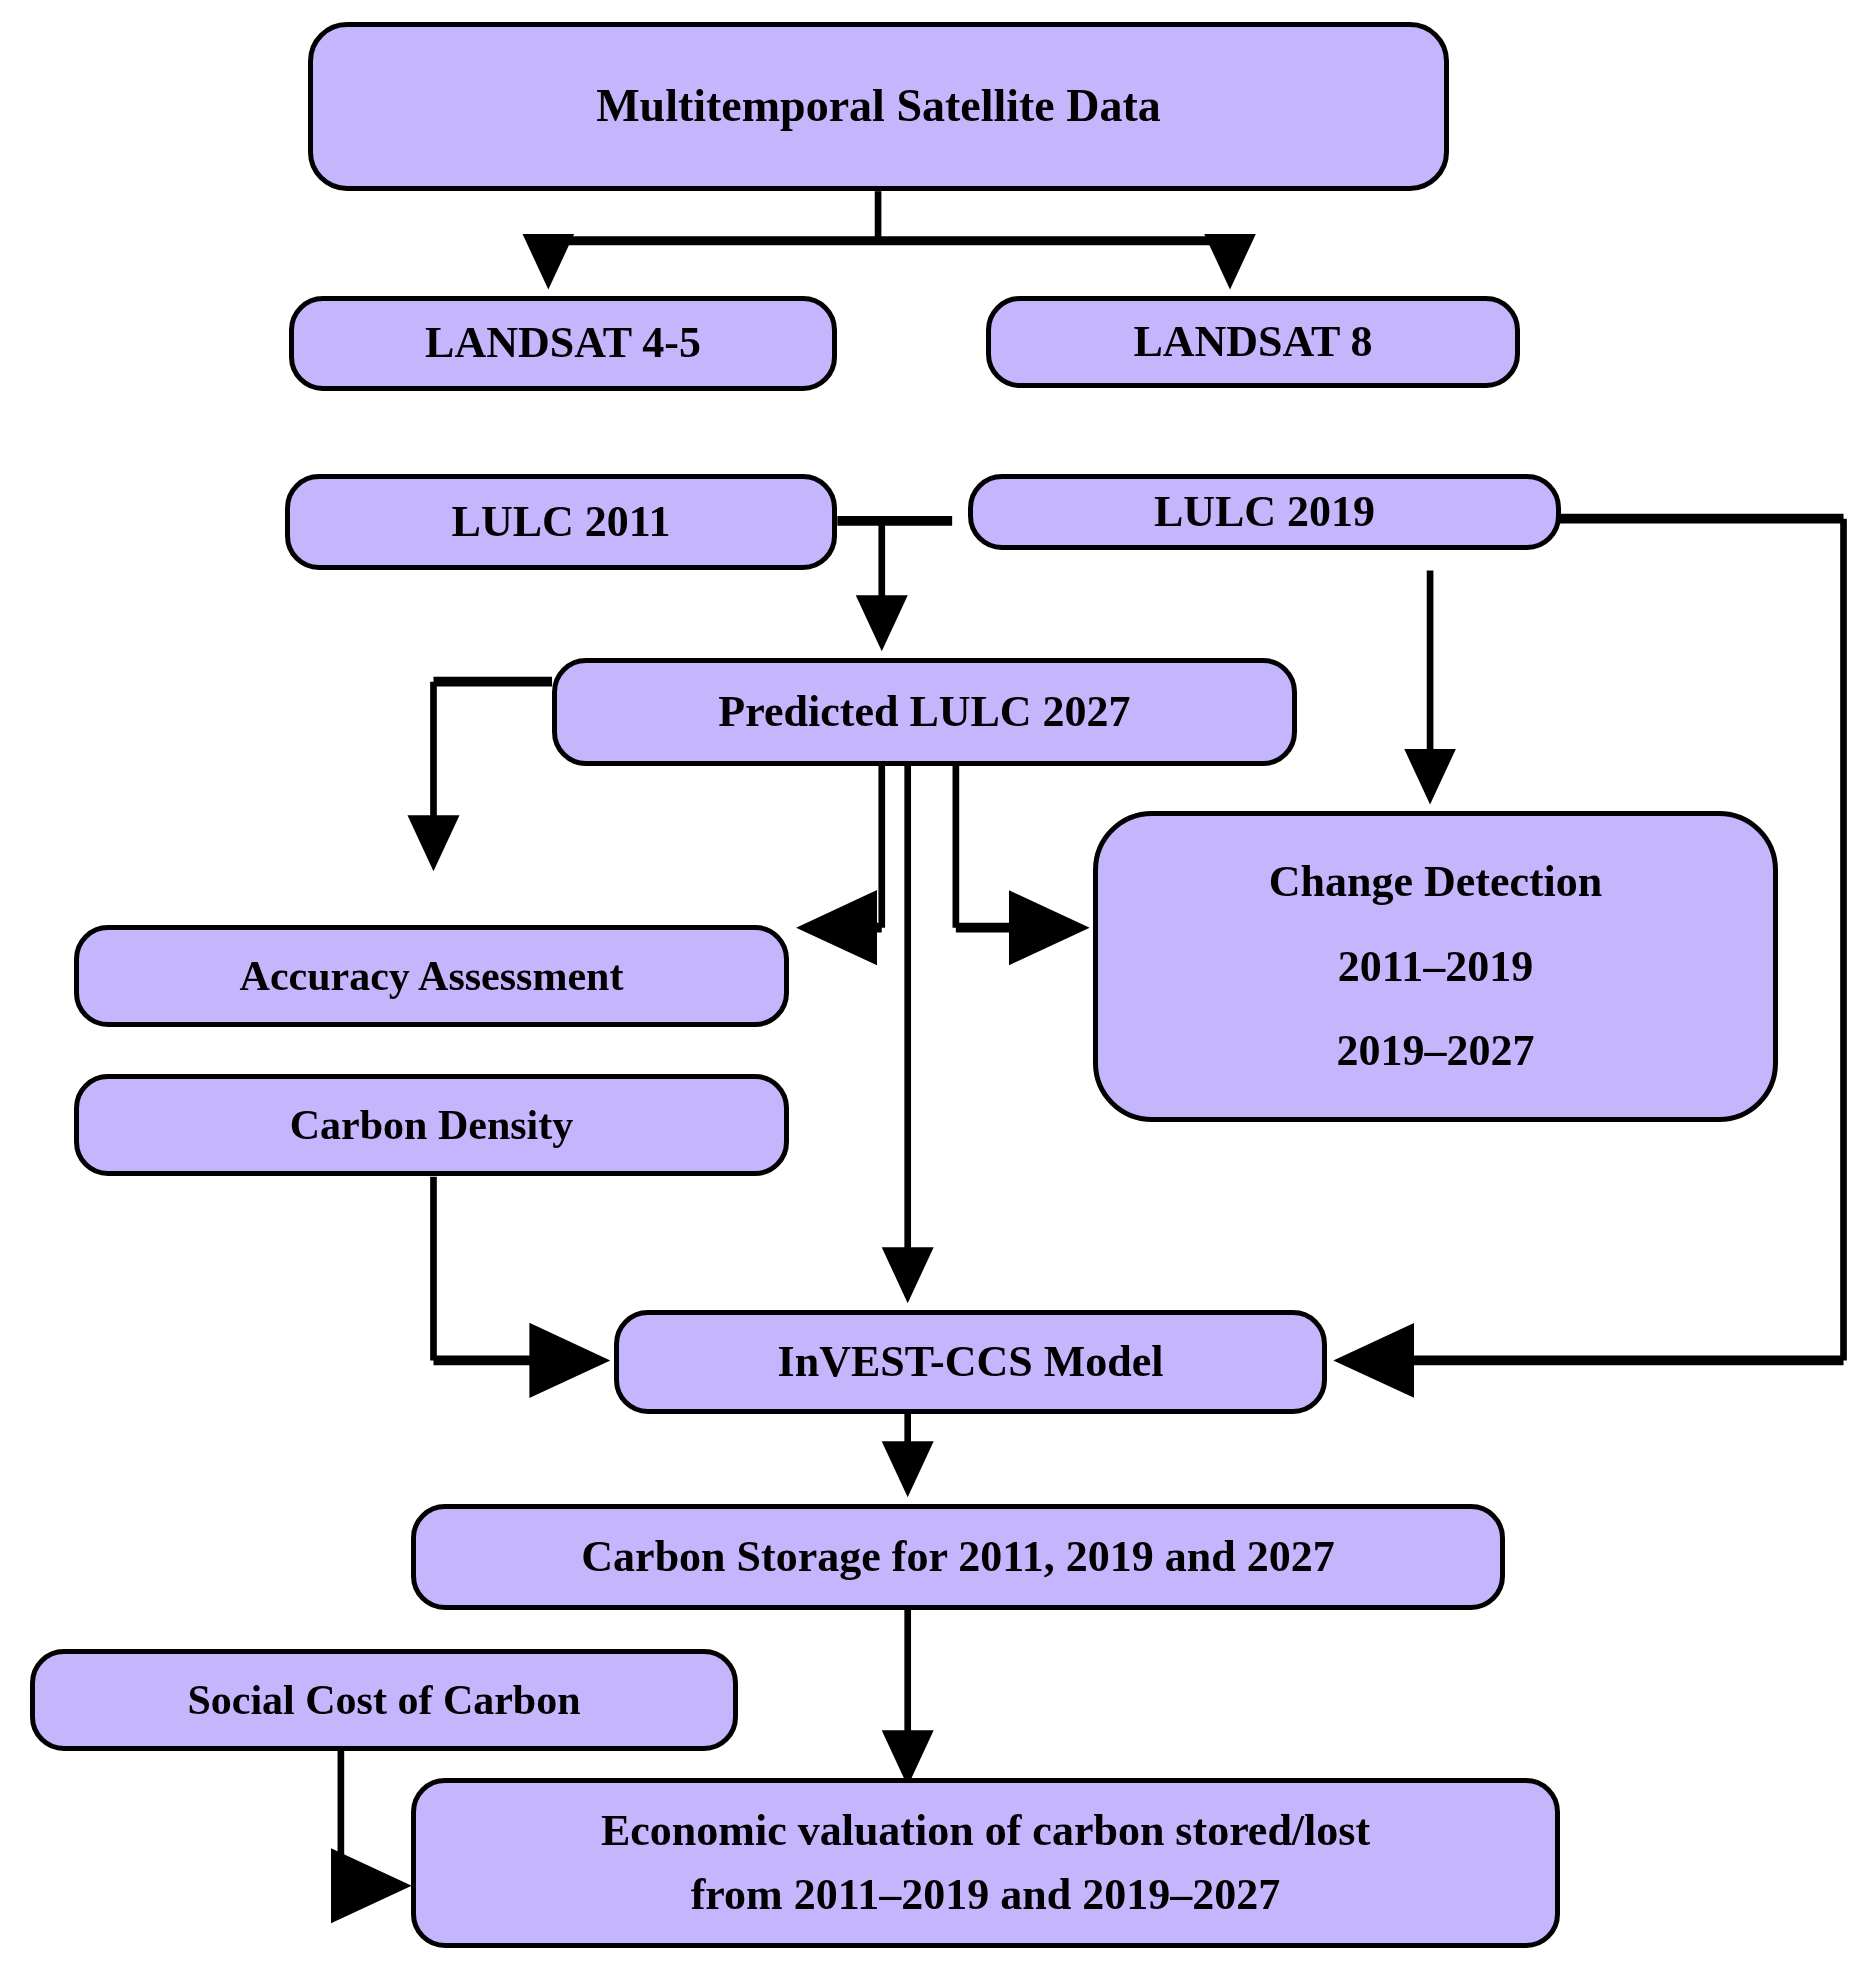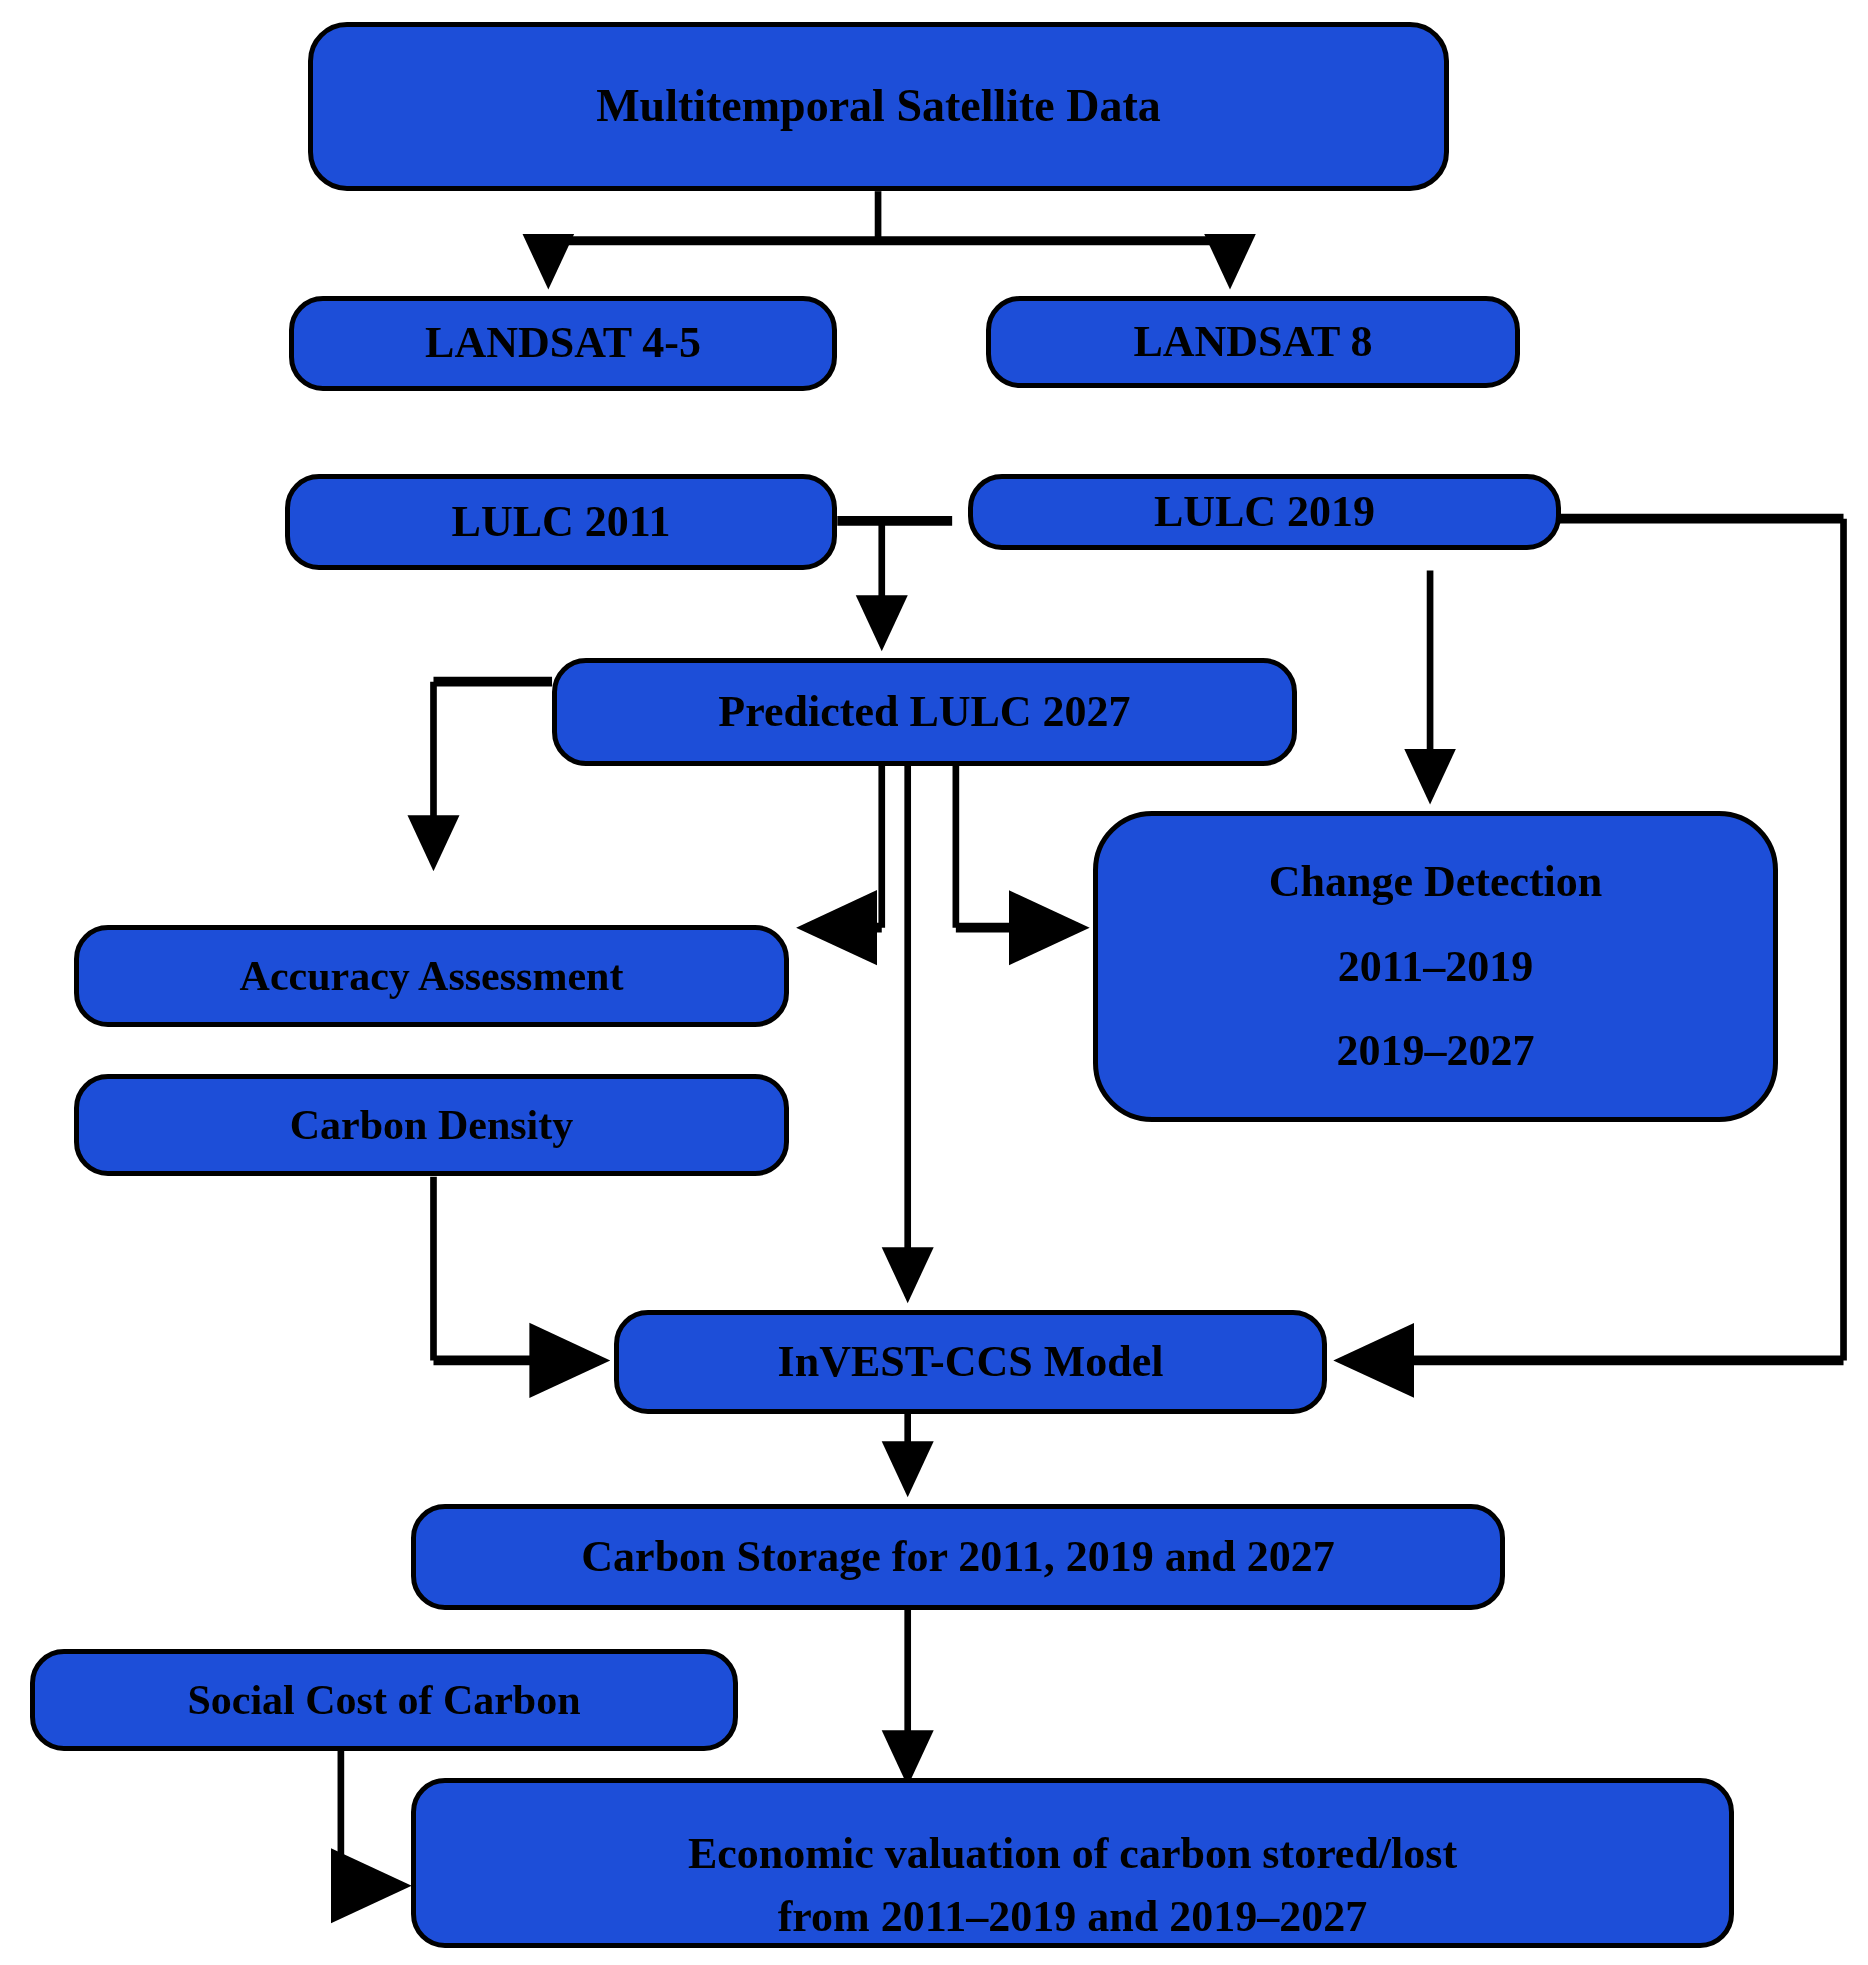--- a/index.html
+++ b/index.html
@@ -21,21 +21,21 @@
     top: 0;
     width: 1868px;
     height: 1965px;
     pointer-events: none;
   }
   .node {
     position: absolute;
     box-sizing: border-box;
     border: 5.2px solid #000000;
     border-radius: 34px;
-    background: #1d4ed8;
+    background: #c4b5fd;
     display: flex;
     flex-direction: column;
     align-items: center;
     justify-content: center;
     text-align: center;
     color: #000000;
     font-weight: bold;
     font-family: "Liberation Serif", "DejaVu Serif", serif;
     line-height: 1.15;
     z-index: 5;
@@ -138,19 +138,19 @@
   </div>
 
   <div class="node f-lg" style="left:411px; top:1504px; width:1094px; height:106px;">
     <span class="line">Carbon Storage for 2011, 2019 and 2027</span>
   </div>
 
   <div class="node f-md" style="left:30px; top:1649px; width:708px; height:102px;">
     <span class="line">Social Cost of Carbon</span>
   </div>
 
-  <div class="node f-lg" style="left:411px; top:1778px; width:1323px; height:170px;justify-content:flex-end;">
+  <div class="node f-lg" style="left:411px; top:1778px; width:1149px; height:170px;">
     <span class="line">Economic valuation of carbon stored/lost</span>
     <span class="line" style="margin-top:13.3px;">from 2011–2019 and 2019–2027</span>
   </div>
 
 </div>
 
 
 </body></html>

